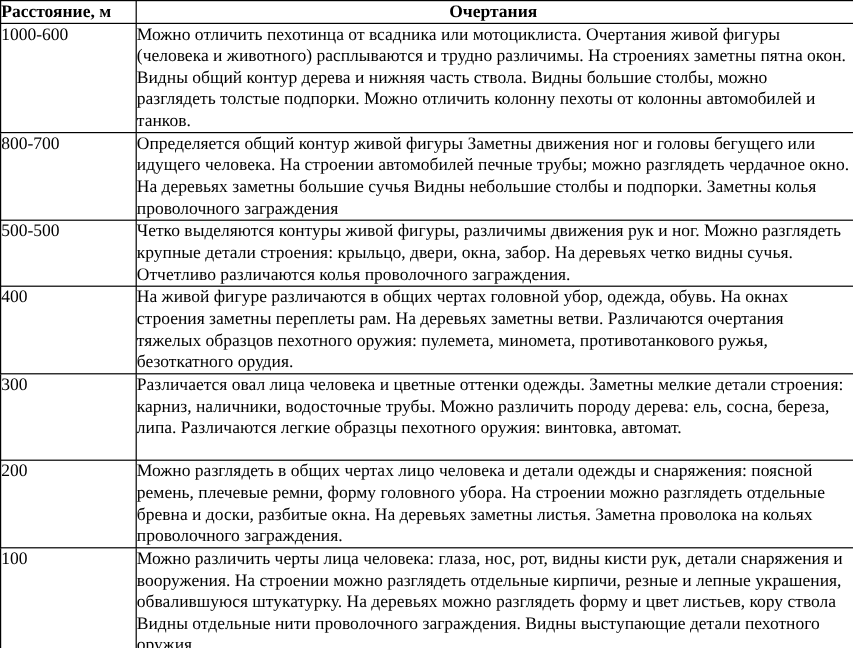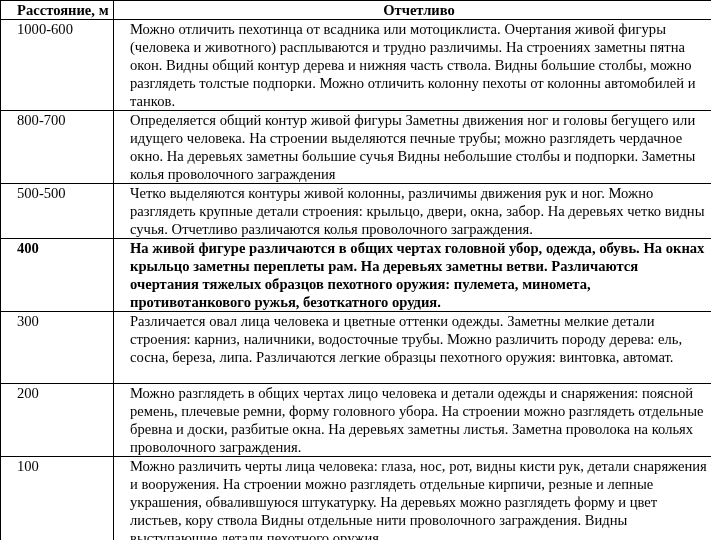--- a/index.html
+++ b/index.html
@@ -11,64 +11,64 @@
     font-family: "Liberation Serif", "DejaVu Serif", serif;
     font-size: 14.6px;
     line-height: 18px;
     color: #000;
   }
   col.c1 { width: 113px; }
   col.c2 { width: 598px; }
   td, th {
     border: 1px solid #000;
     vertical-align: top;
-    padding: 0 3px 0 16px;
+    padding: 0 3px 0 0;
     text-align: left;
     font-weight: normal;
   }
   th { font-weight: bold; height: 17px; }
   th.center { text-align: center; }
   tr.r1 td { height: 89px; }
   tr.r2 td { height: 71px; }
   tr.r3 td { height: 52px; }
-  tr.r4 td { height: 71px; font-weight: bold; }
+  tr.r4 td { height: 71px; }
   tr.r5 td { height: 71px; margin-left: 33px; }
   tr.r6 td { height: 71px; }
   tr.r7 td { height: 89px; }
 </style>
 </head>
 <body>
 
 <table>
   <colgroup>
       <col class="c1">
       <col class="c2">
     </colgroup>
   <thead>
     <tr>
       <th>Расстояние, м</th>
-      <th class="center">Отчетливо</th>
+      <th class="center">Очертания</th>
     </tr>
   </thead>
   <tbody>
     <tr class="r1">
       <td>1000-600</td>
       <td>Можно отличить пехотинца от всадника или мотоциклиста. Очертания живой фигуры (человека и животного) расплываются и трудно различимы. На строениях заметны пятна окон. Видны общий контур дерева и нижняя часть ствола. Видны большие столбы, можно разглядеть толстые подпорки. Можно отличить колонну пехоты от колонны автомобилей и танков.</td>
     </tr>
     <tr class="r2">
       <td>800-700</td>
-      <td>Определяется общий контур живой фигуры Заметны движения ног и головы бегущего или идущего человека. На строении выделяются печные трубы; можно разглядеть чердачное окно. На деревьях заметны большие сучья Видны небольшие столбы и подпорки. Заметны колья проволочного заграждения</td>
+      <td>Определяется общий контур живой фигуры Заметны движения ног и головы бегущего или идущего человека. На строении автомобилей печные трубы; можно разглядеть чердачное окно. На деревьях заметны большие сучья Видны небольшие столбы и подпорки. Заметны колья проволочного заграждения</td>
     </tr>
     <tr class="r3">
       <td>500-500</td>
-      <td>Четко выделяются контуры живой колонны, различимы движения рук и ног. Можно разглядеть крупные детали строения: крыльцо, двери, окна, забор. На деревьях четко видны сучья. Отчетливо различаются колья проволочного заграждения.</td>
+      <td>Четко выделяются контуры живой фигуры, различимы движения рук и ног. Можно разглядеть крупные детали строения: крыльцо, двери, окна, забор. На деревьях четко видны сучья. Отчетливо различаются колья проволочного заграждения.</td>
     </tr>
     <tr class="r4">
       <td>400</td>
-      <td>На живой фигуре различаются в общих чертах головной убор, одежда, обувь. На окнах крыльцо заметны переплеты рам. На деревьях заметны ветви. Различаются очертания тяжелых образцов пехотного оружия: пулемета, миномета, противотанкового ружья, безоткатного орудия.</td>
+      <td>На живой фигуре различаются в общих чертах головной убор, одежда, обувь. На окнах строения заметны переплеты рам. На деревьях заметны ветви. Различаются очертания тяжелых образцов пехотного оружия: пулемета, миномета, противотанкового ружья, безоткатного орудия.</td>
     </tr>
     <tr class="r5">
       <td>300</td>
       <td>Различается овал лица человека и цветные оттенки одежды. Заметны мелкие детали строения: карниз, наличники, водосточные трубы. Можно различить породу дерева: ель, сосна, береза, липа. Различаются легкие образцы пехотного оружия: винтовка, автомат.</td>
     </tr>
     <tr class="r6">
       <td>200</td>
       <td>Можно разглядеть в общих чертах лицо человека и детали одежды и снаряжения: поясной ремень, плечевые ремни, форму головного убора. На строении можно разглядеть отдельные бревна и доски, разбитые окна. На деревьях заметны листья. Заметна проволока на кольях проволочного заграждения.</td>
     </tr>
     <tr class="r7">

